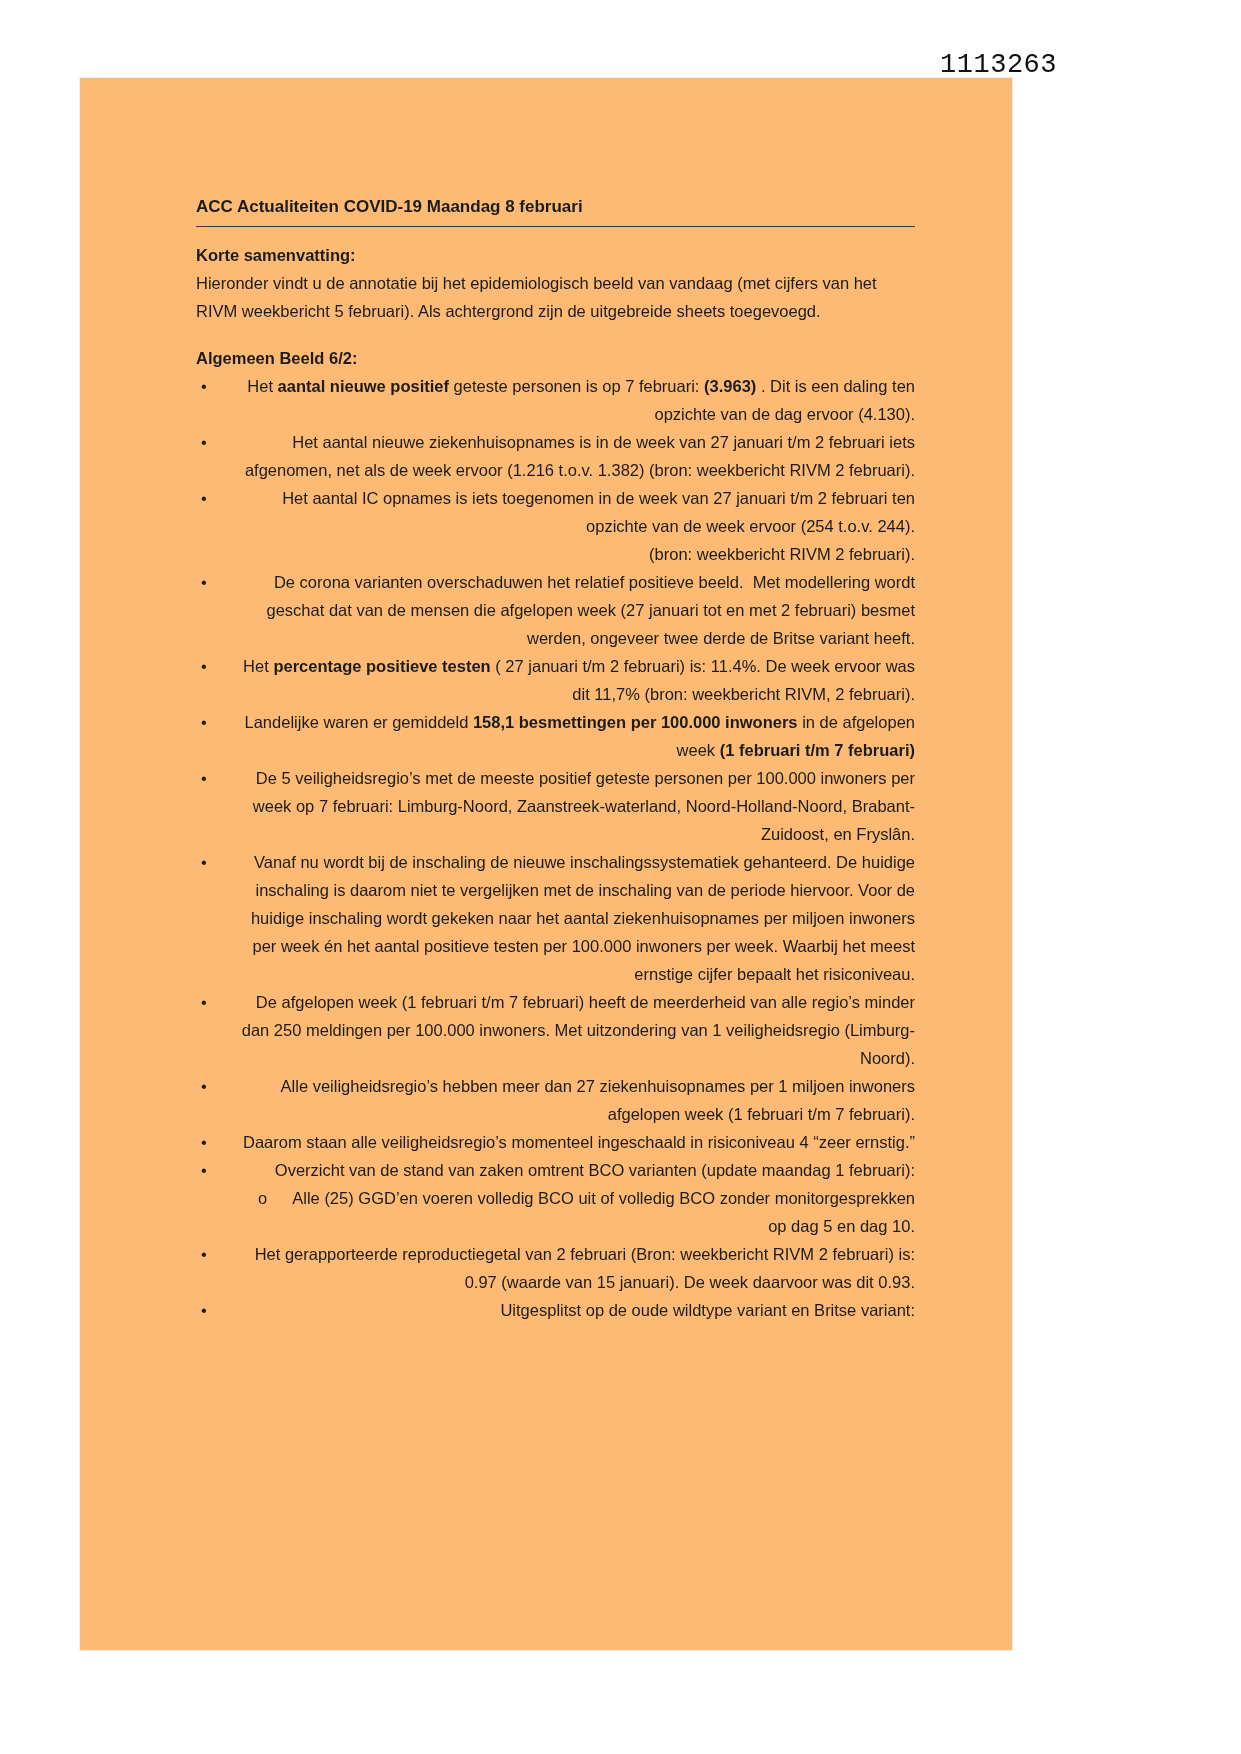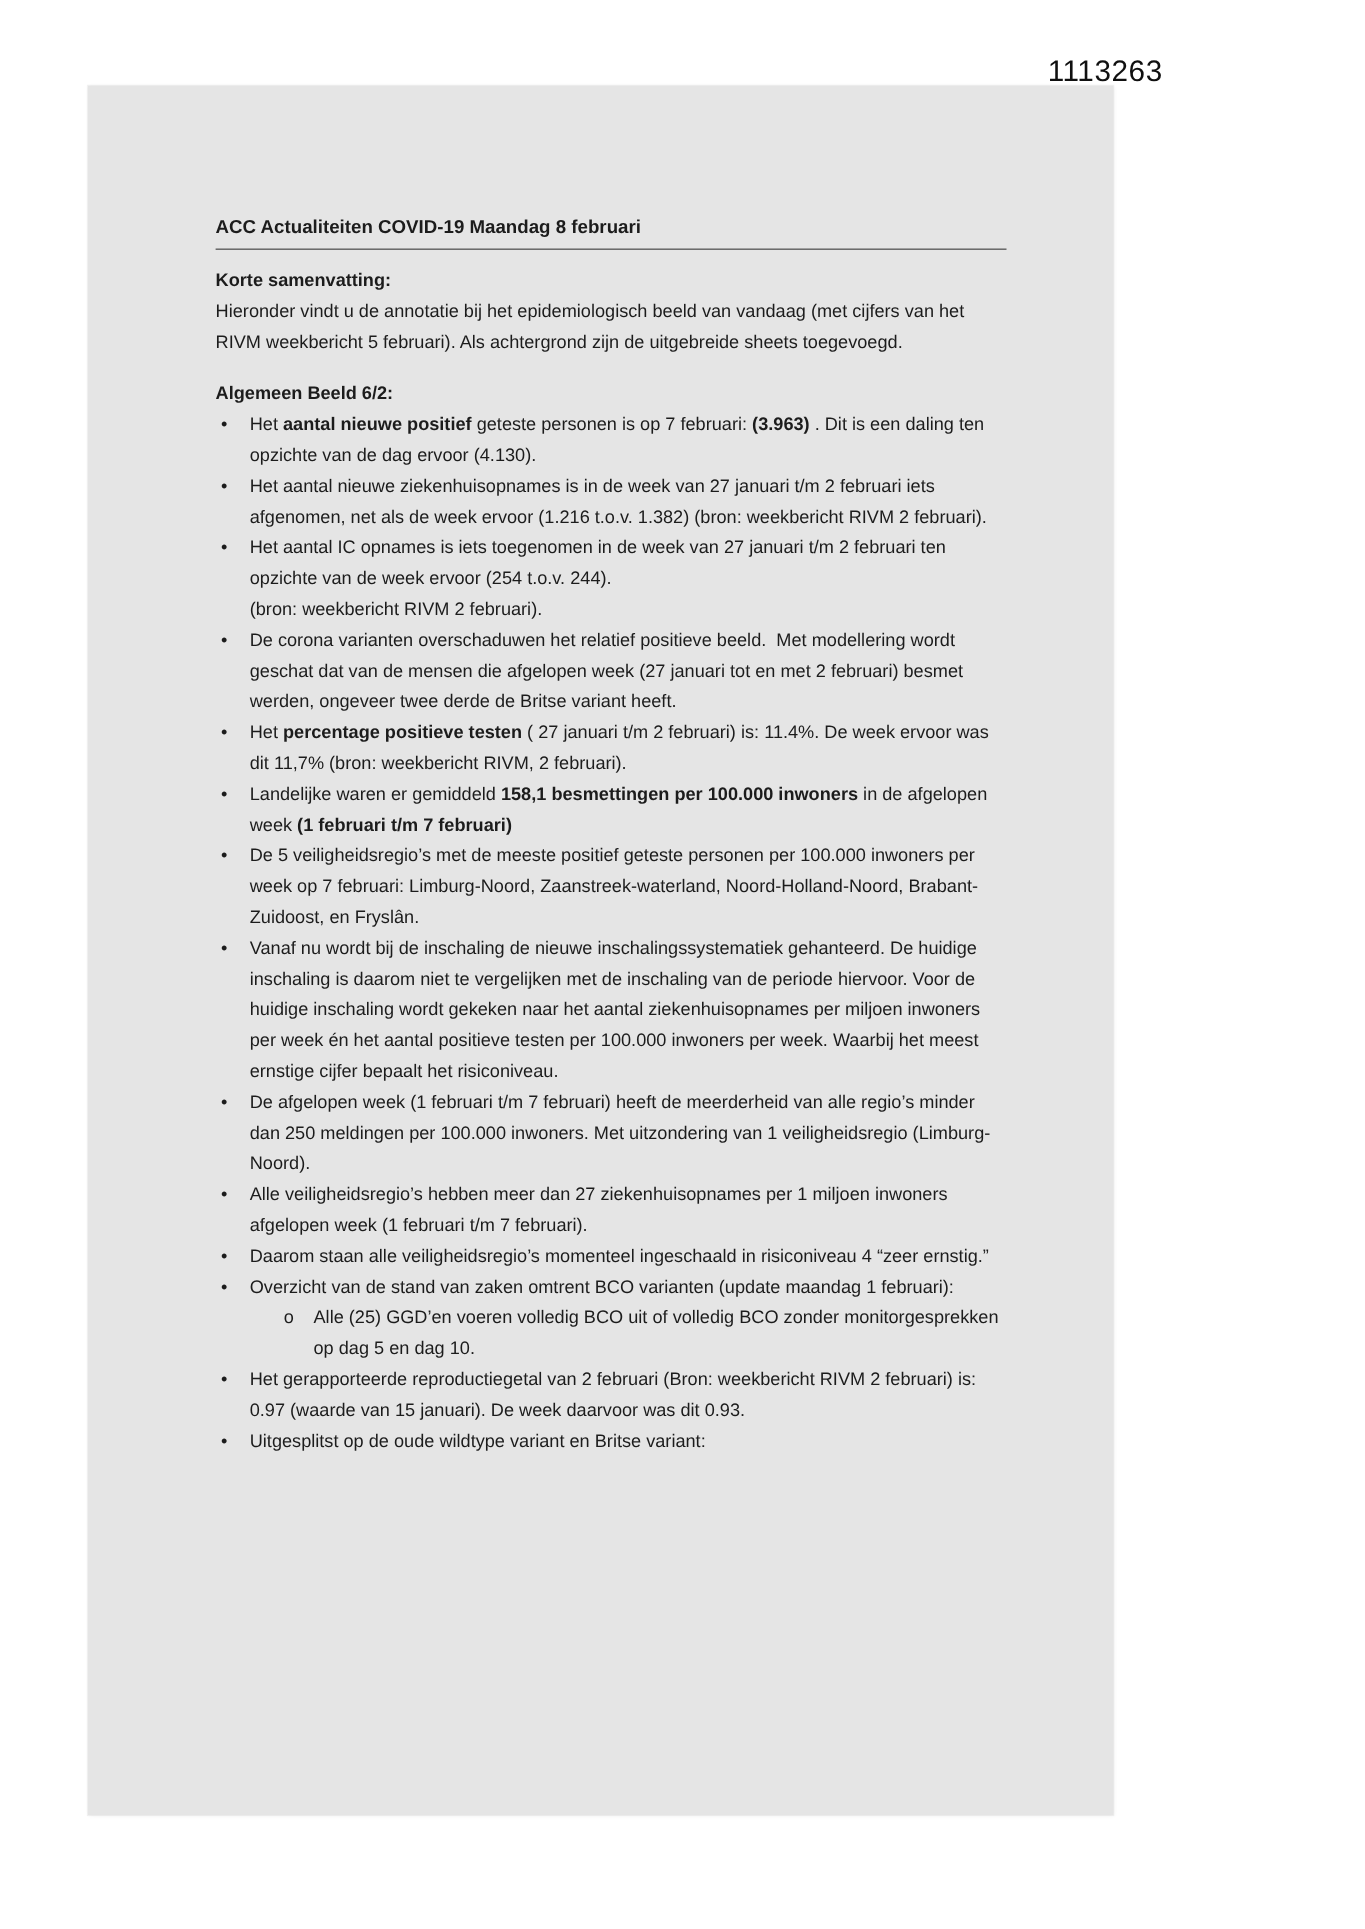--- a/index.html
+++ b/index.html
@@ -15,29 +15,29 @@
     color: #1c1c1c;
     overflow: hidden;
   }
   .page-number {
     position: absolute;
     top: 50px;
     right: 184px;
     font-size: 27px;
     letter-spacing: 0.5px;
     color: #101010;
-    font-family: Liberation Sans, sans-serif;
+    font-family: Liberation Mono, monospace;
   }
   .page {
     position: absolute;
     left: 80px;
     top: 78px;
     width: 932px;
     height: 1572px;
-    background: #e5e5e5;
+    background: #fdba74;
     box-shadow: 0 0 0 1px rgba(0,0,0,0.05), 1px 1px 4px rgba(0,0,0,0.06);
     box-sizing: border-box;
     padding: 119px 97px 0 116px;
   }
   .doc-title {
     font-size: 17px;
     font-weight: bold;
     line-height: 20px;
     margin: 0 0 14px 0;
     padding-bottom: 9px;
@@ -66,20 +66,21 @@
     flex: 0 0 auto;
     text-align: left;
   }
   .bullet.level-1 { padding-left: 5px; }
   .bullet.level-1 .marker { width: 26px; }
   .bullet.level-2 { margin-left: 62px; }
   .bullet.level-2 .marker { width: 27px; }
   .bullet-text {
     flex: 1 1 auto;
     white-space: pre-wrap;
+    text-align: right;
   }
   .bold { font-weight: bold; }
 </style>
 </head>
 <body>
 
 <div class="page-number">1113263</div>
 
 <div class="page">
   <h1 class="doc-title">ACC Actualiteiten COVID-19 Maandag 8 februari</h1>

